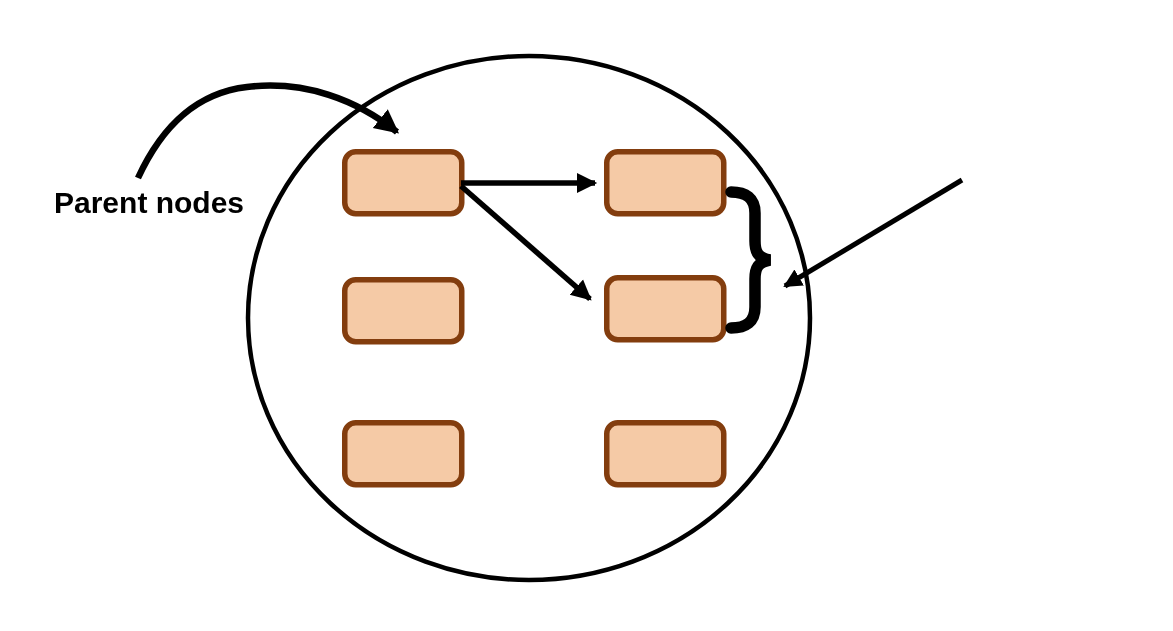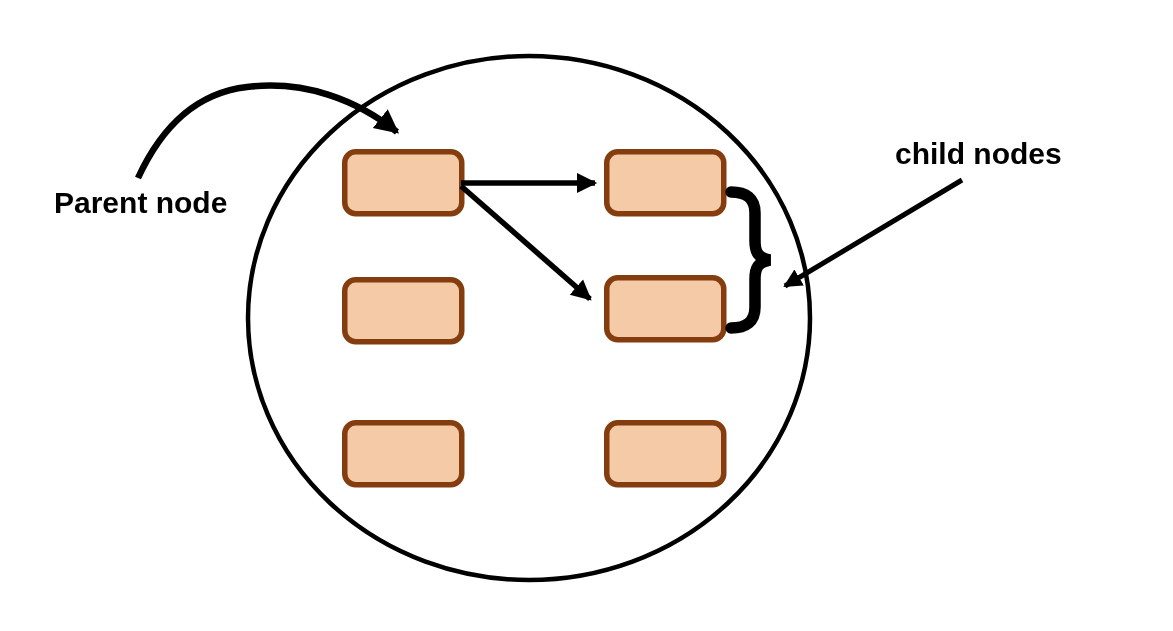--- a/index.html
+++ b/index.html
@@ -68,17 +68,16 @@
     <line x1="461" y1="183" x2="595" y2="183" class="ink-line" stroke-width="5.5" marker-end="url(#arrowhead)"></line>
     <line x1="461" y1="186" x2="590" y2="299" class="ink-line" stroke-width="5.5" marker-end="url(#arrowhead)"></line>
 
     <path d="M138,178 C162,126 196,93 247,87 C305,80 357,100 397,132" class="ink-line" stroke-width="6.5" marker-end="url(#arrowhead)"></path>
 
     <line x1="962" y1="180" x2="785" y2="286" class="ink-line" stroke-width="5" marker-end="url(#arrowhead)"></line>
 
     <path d="M731,192 C746,192 755,198 755,213 L755,241 C755,252 758,258 770,260 C758,262 755,268 755,279 L755,307 C755,322 746,328 731,328" class="ink-line" stroke-width="11.5" stroke-linecap="round" stroke-linejoin="miter"></path>
   </svg>
 
-  <div class="diagram-label parent-label">Parent node</div>
+  <div class="diagram-label parent-label">Parent nodes</div>
 
-  <div class="diagram-label child-label">child nodes</div>
 
 </div>
 
 </body></html>

